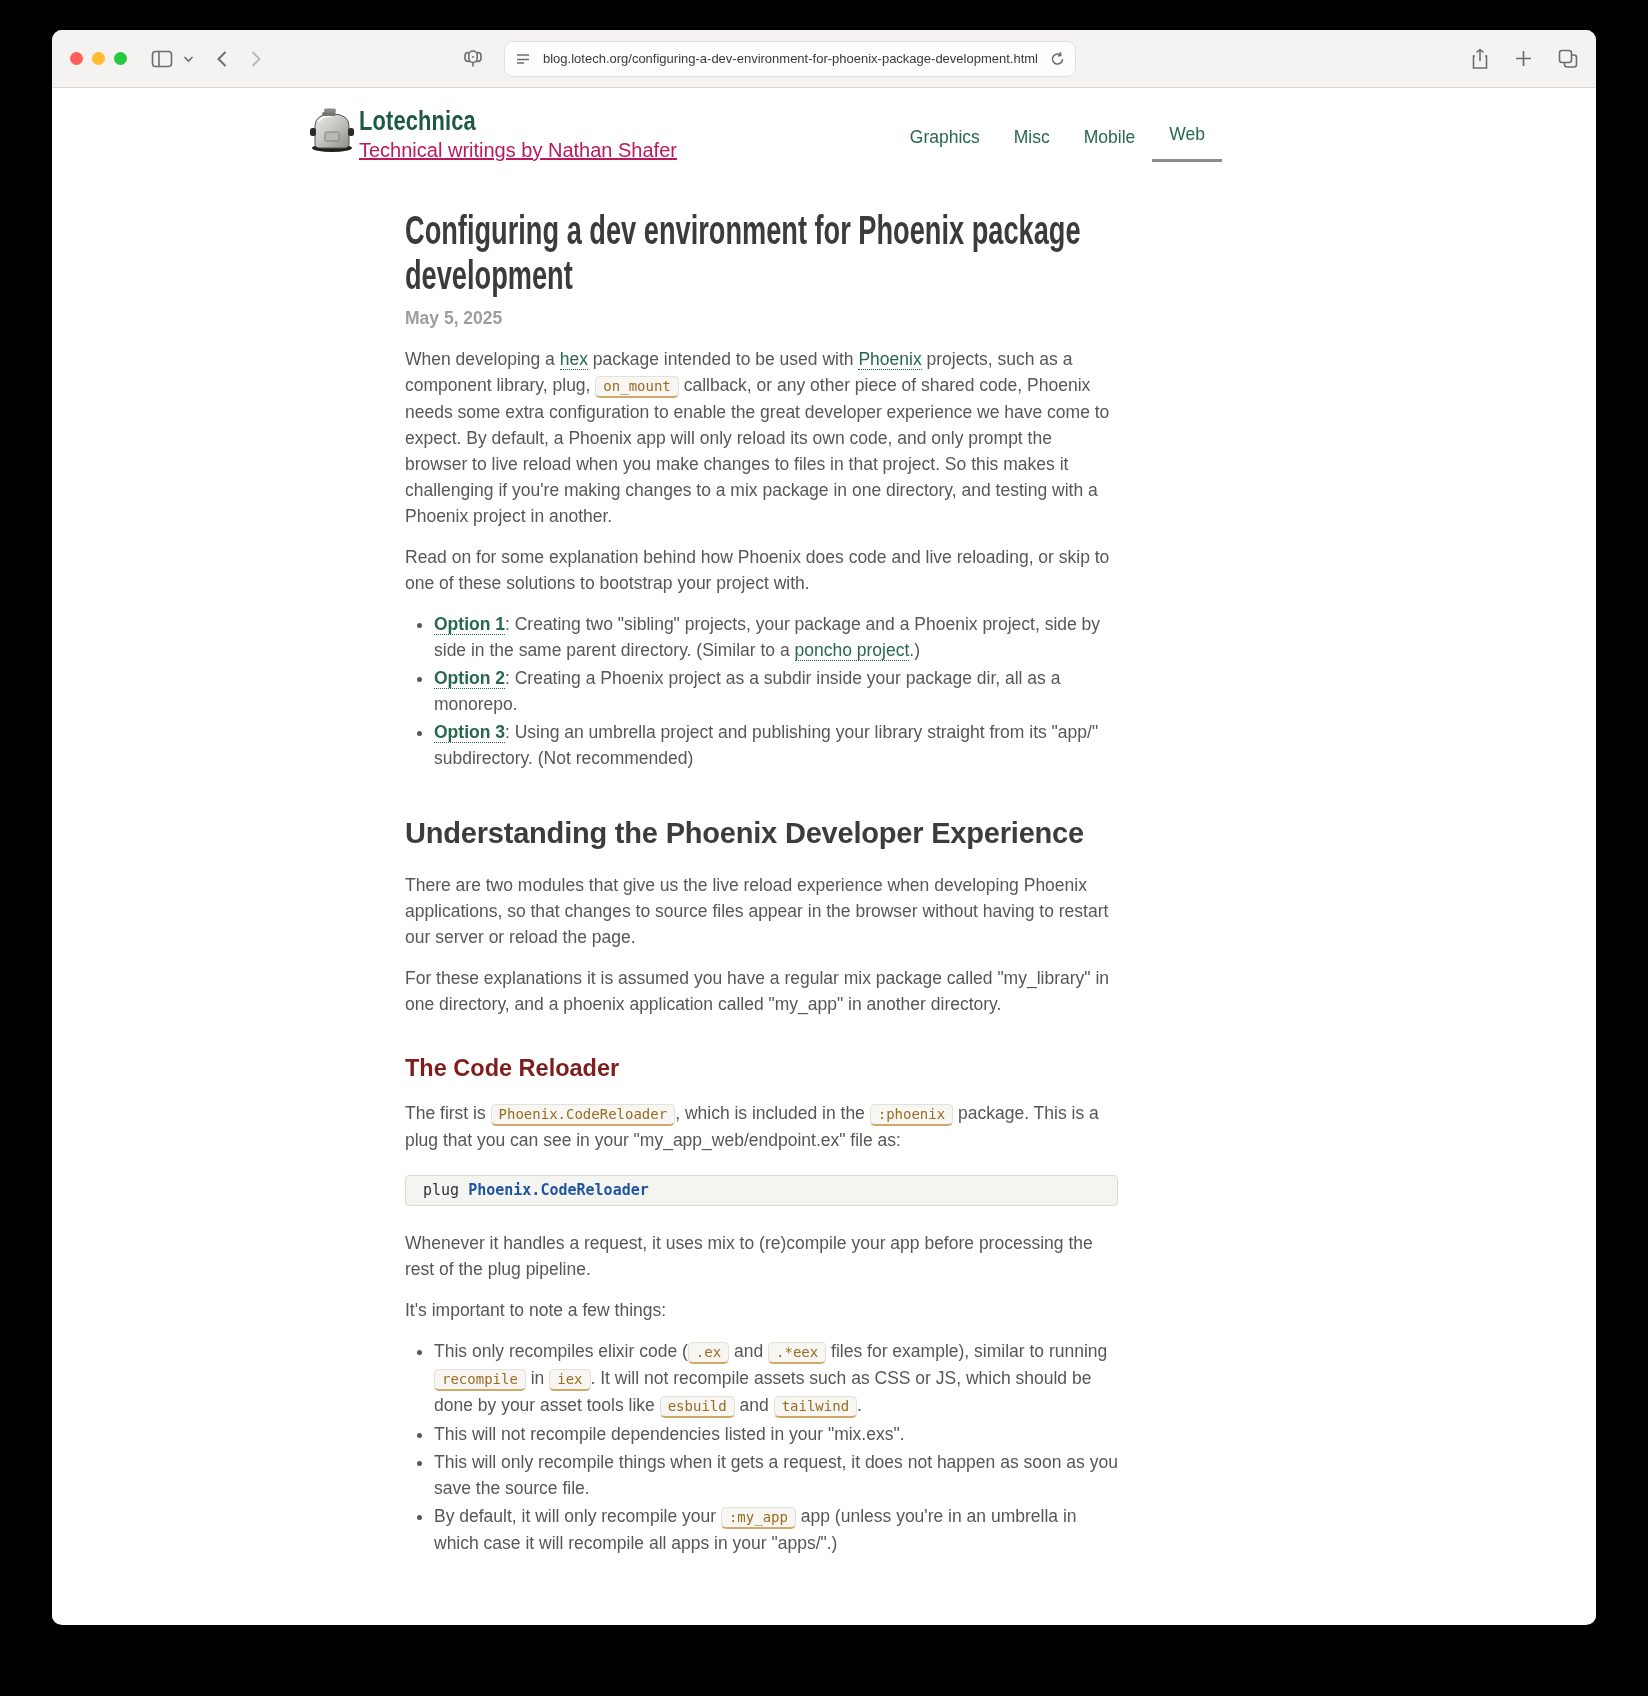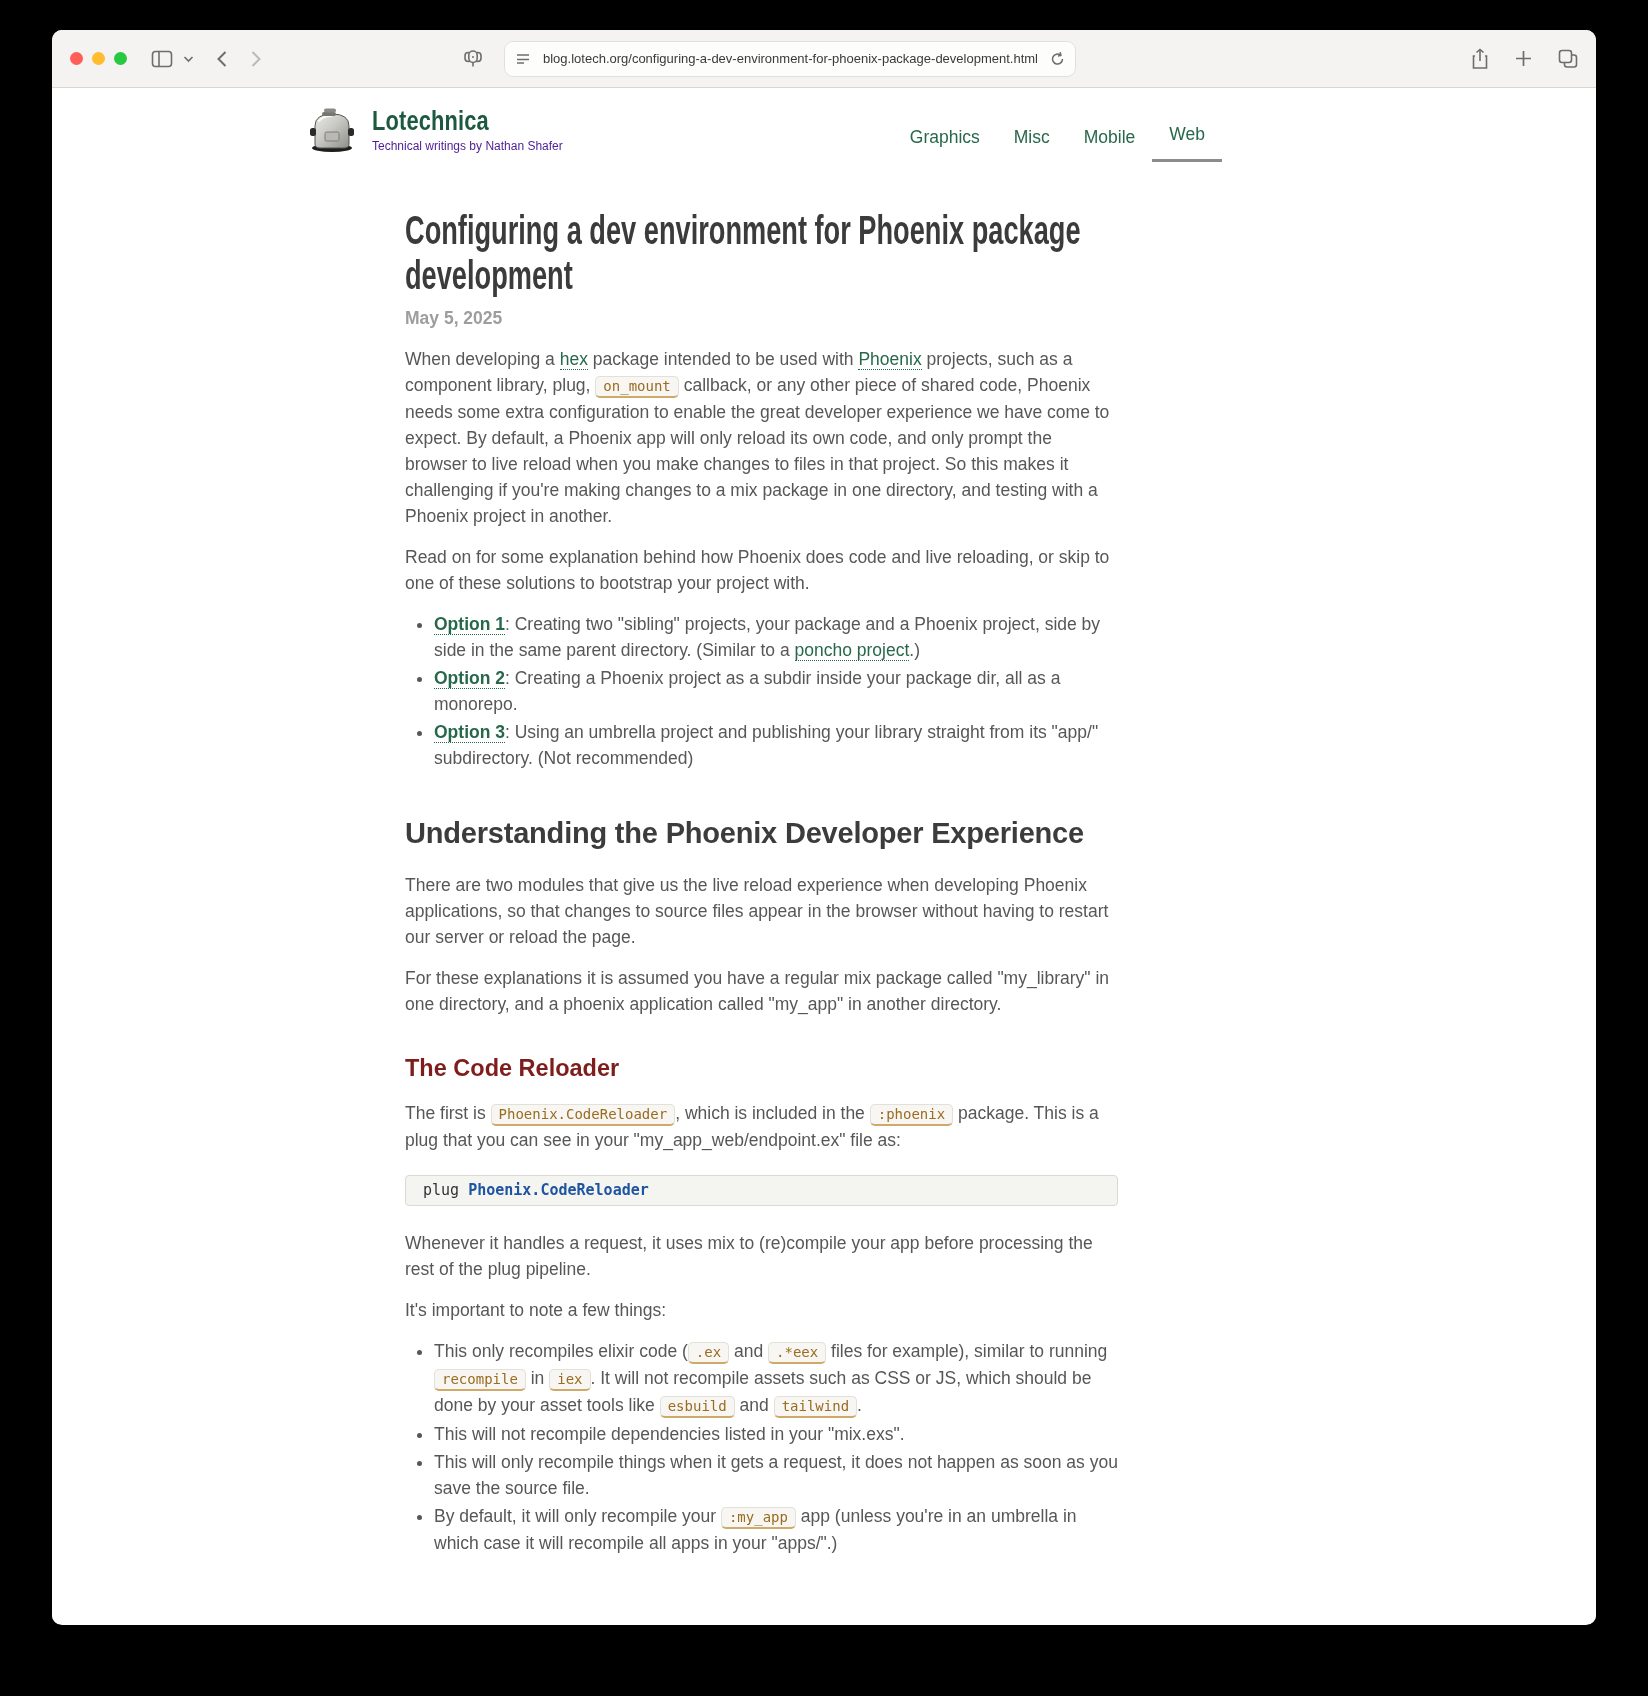--- a/index.html
+++ b/index.html
@@ -38,28 +38,28 @@
     white-space:nowrap;overflow:hidden;
   }
   .right-tools{margin-left:auto;display:flex;align-items:center;gap:26px;}
   
   .page{background:#fff;height:1536px;overflow:hidden;}
   .site-header{
     display:flex;align-items:flex-start;
     padding:16px 0 0 253px;
   }
   .logo{width:54px;height:48px;flex:0 0 auto;margin-top:2px;}
-  .masthead{margin-left:13px;}
+  .masthead{}
   .site-title{
     font-size:28px;font-weight:700;color:var(--brand-green);
     line-height:1.1;margin:2px 0 2px;
     width:130%;transform:scaleX(.78);transform-origin:0 0;
     letter-spacing:.2px;
   }
-  .tagline{font-size:12px;color:#4c1d95;margin:0;}
+  .tagline{font-size:20px;color:#be185d;margin:0;text-decoration:underline;}
   .nav{
     margin-left:auto;margin-right:374px;display:flex;align-items:flex-end;
     padding-top:20px;
   }
   .nav a{
     font-size:17.5px;color:var(--link-green);text-decoration:none;
     padding:0 17px 14px;display:inline-block;
   }
   .nav a.active{border-bottom:3px solid var(--underline-gray);}
   

